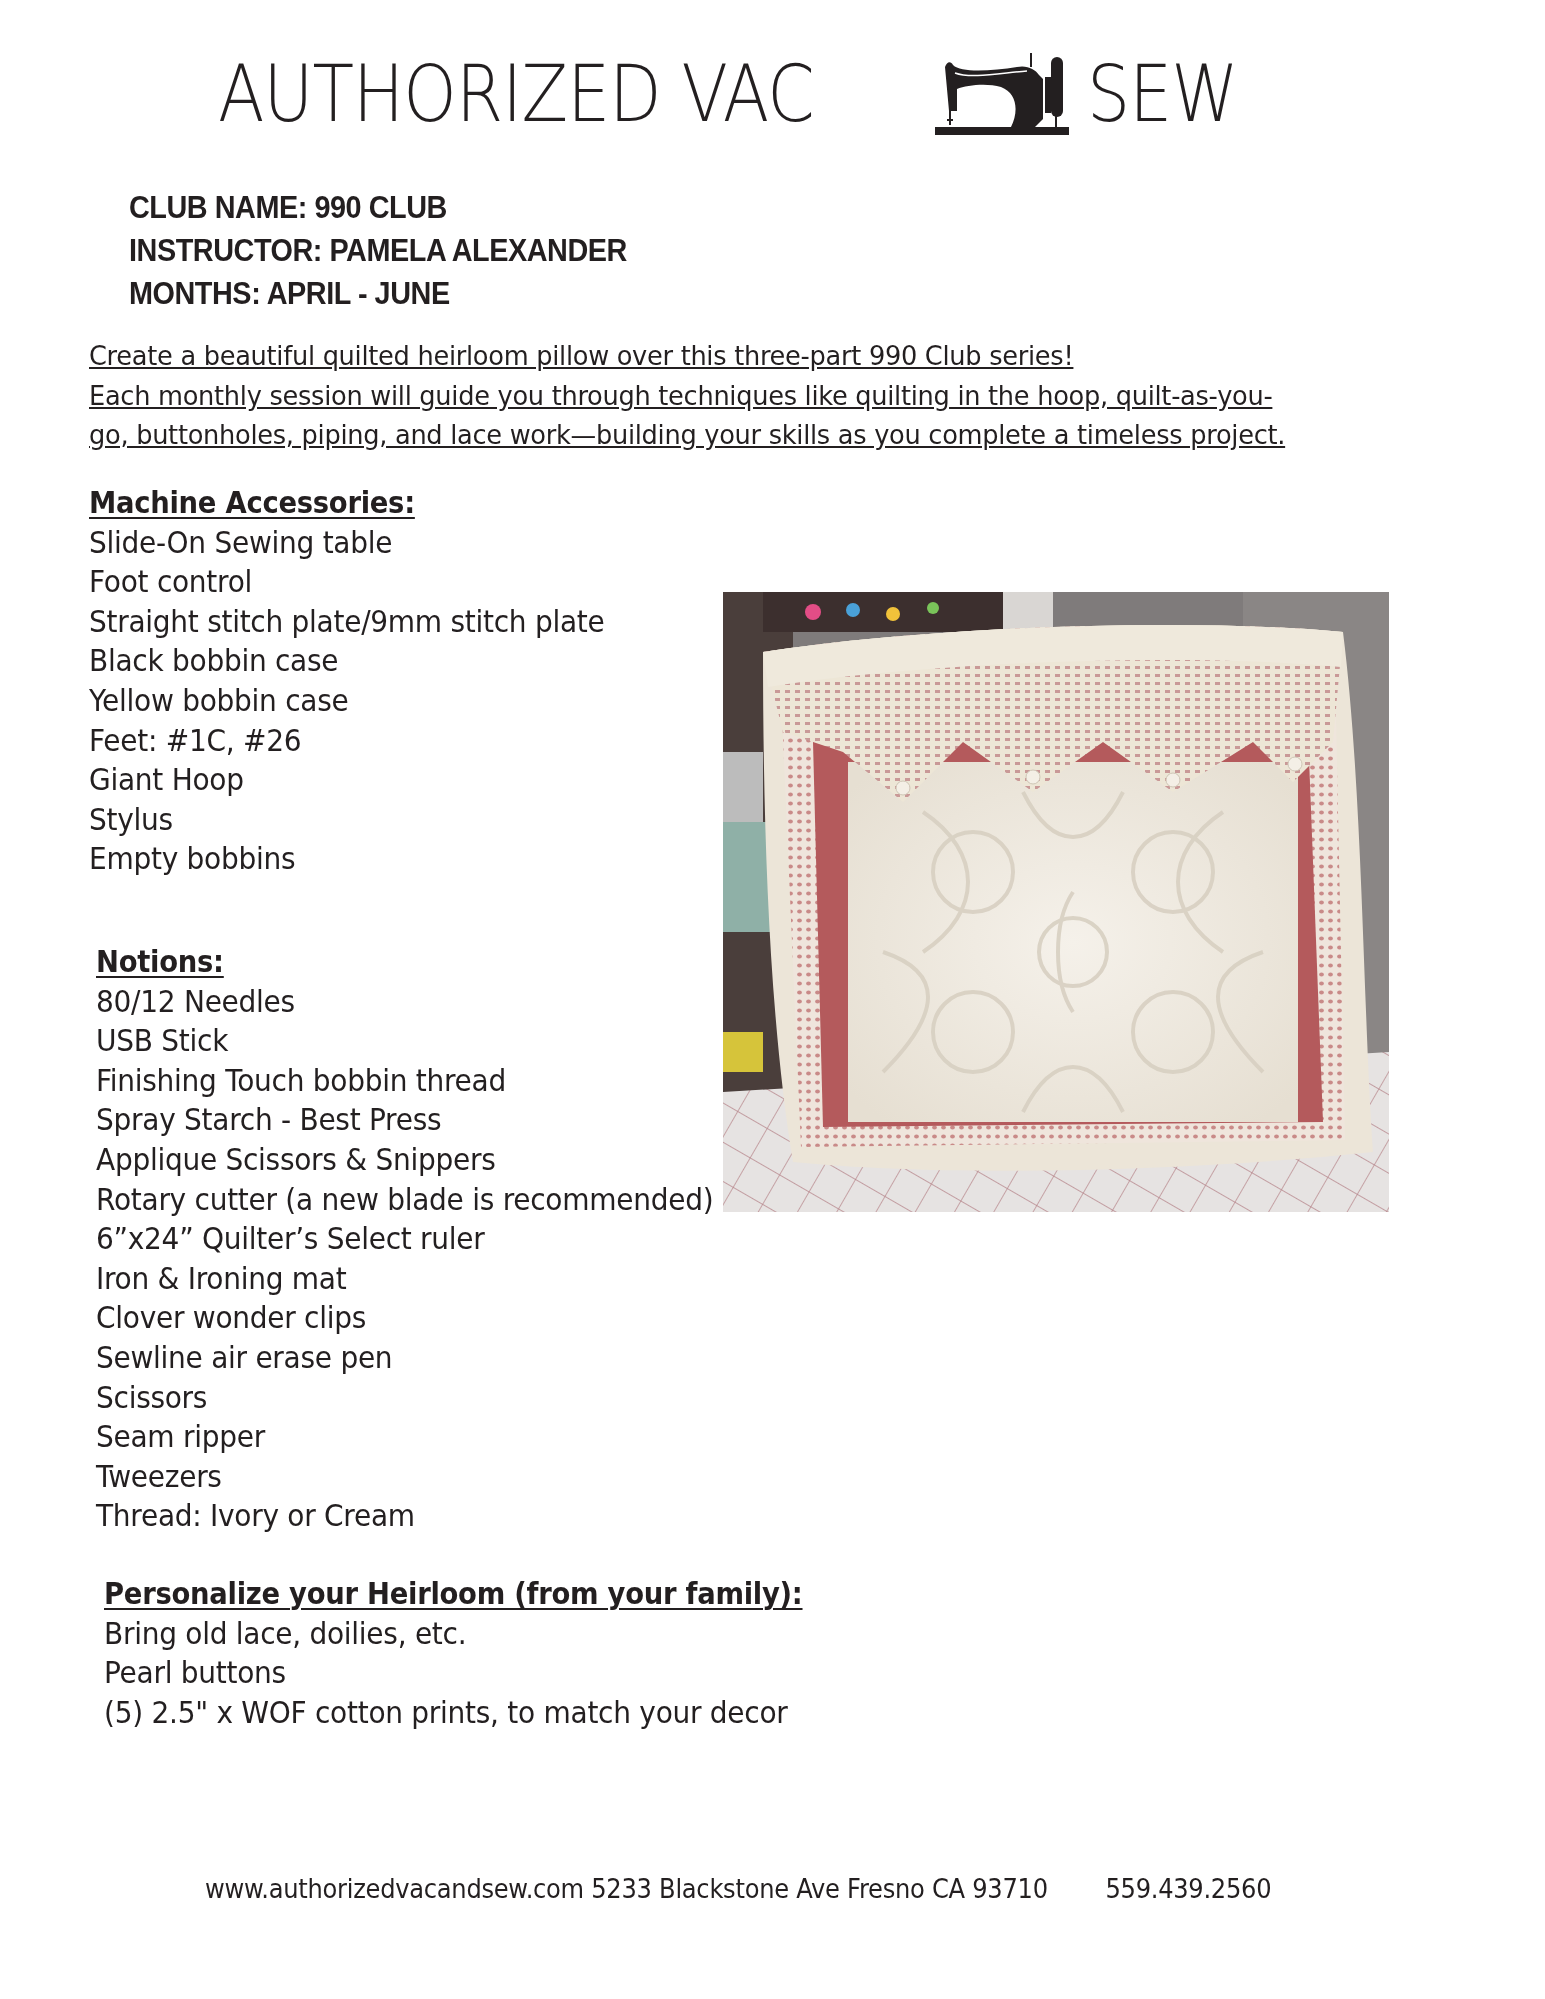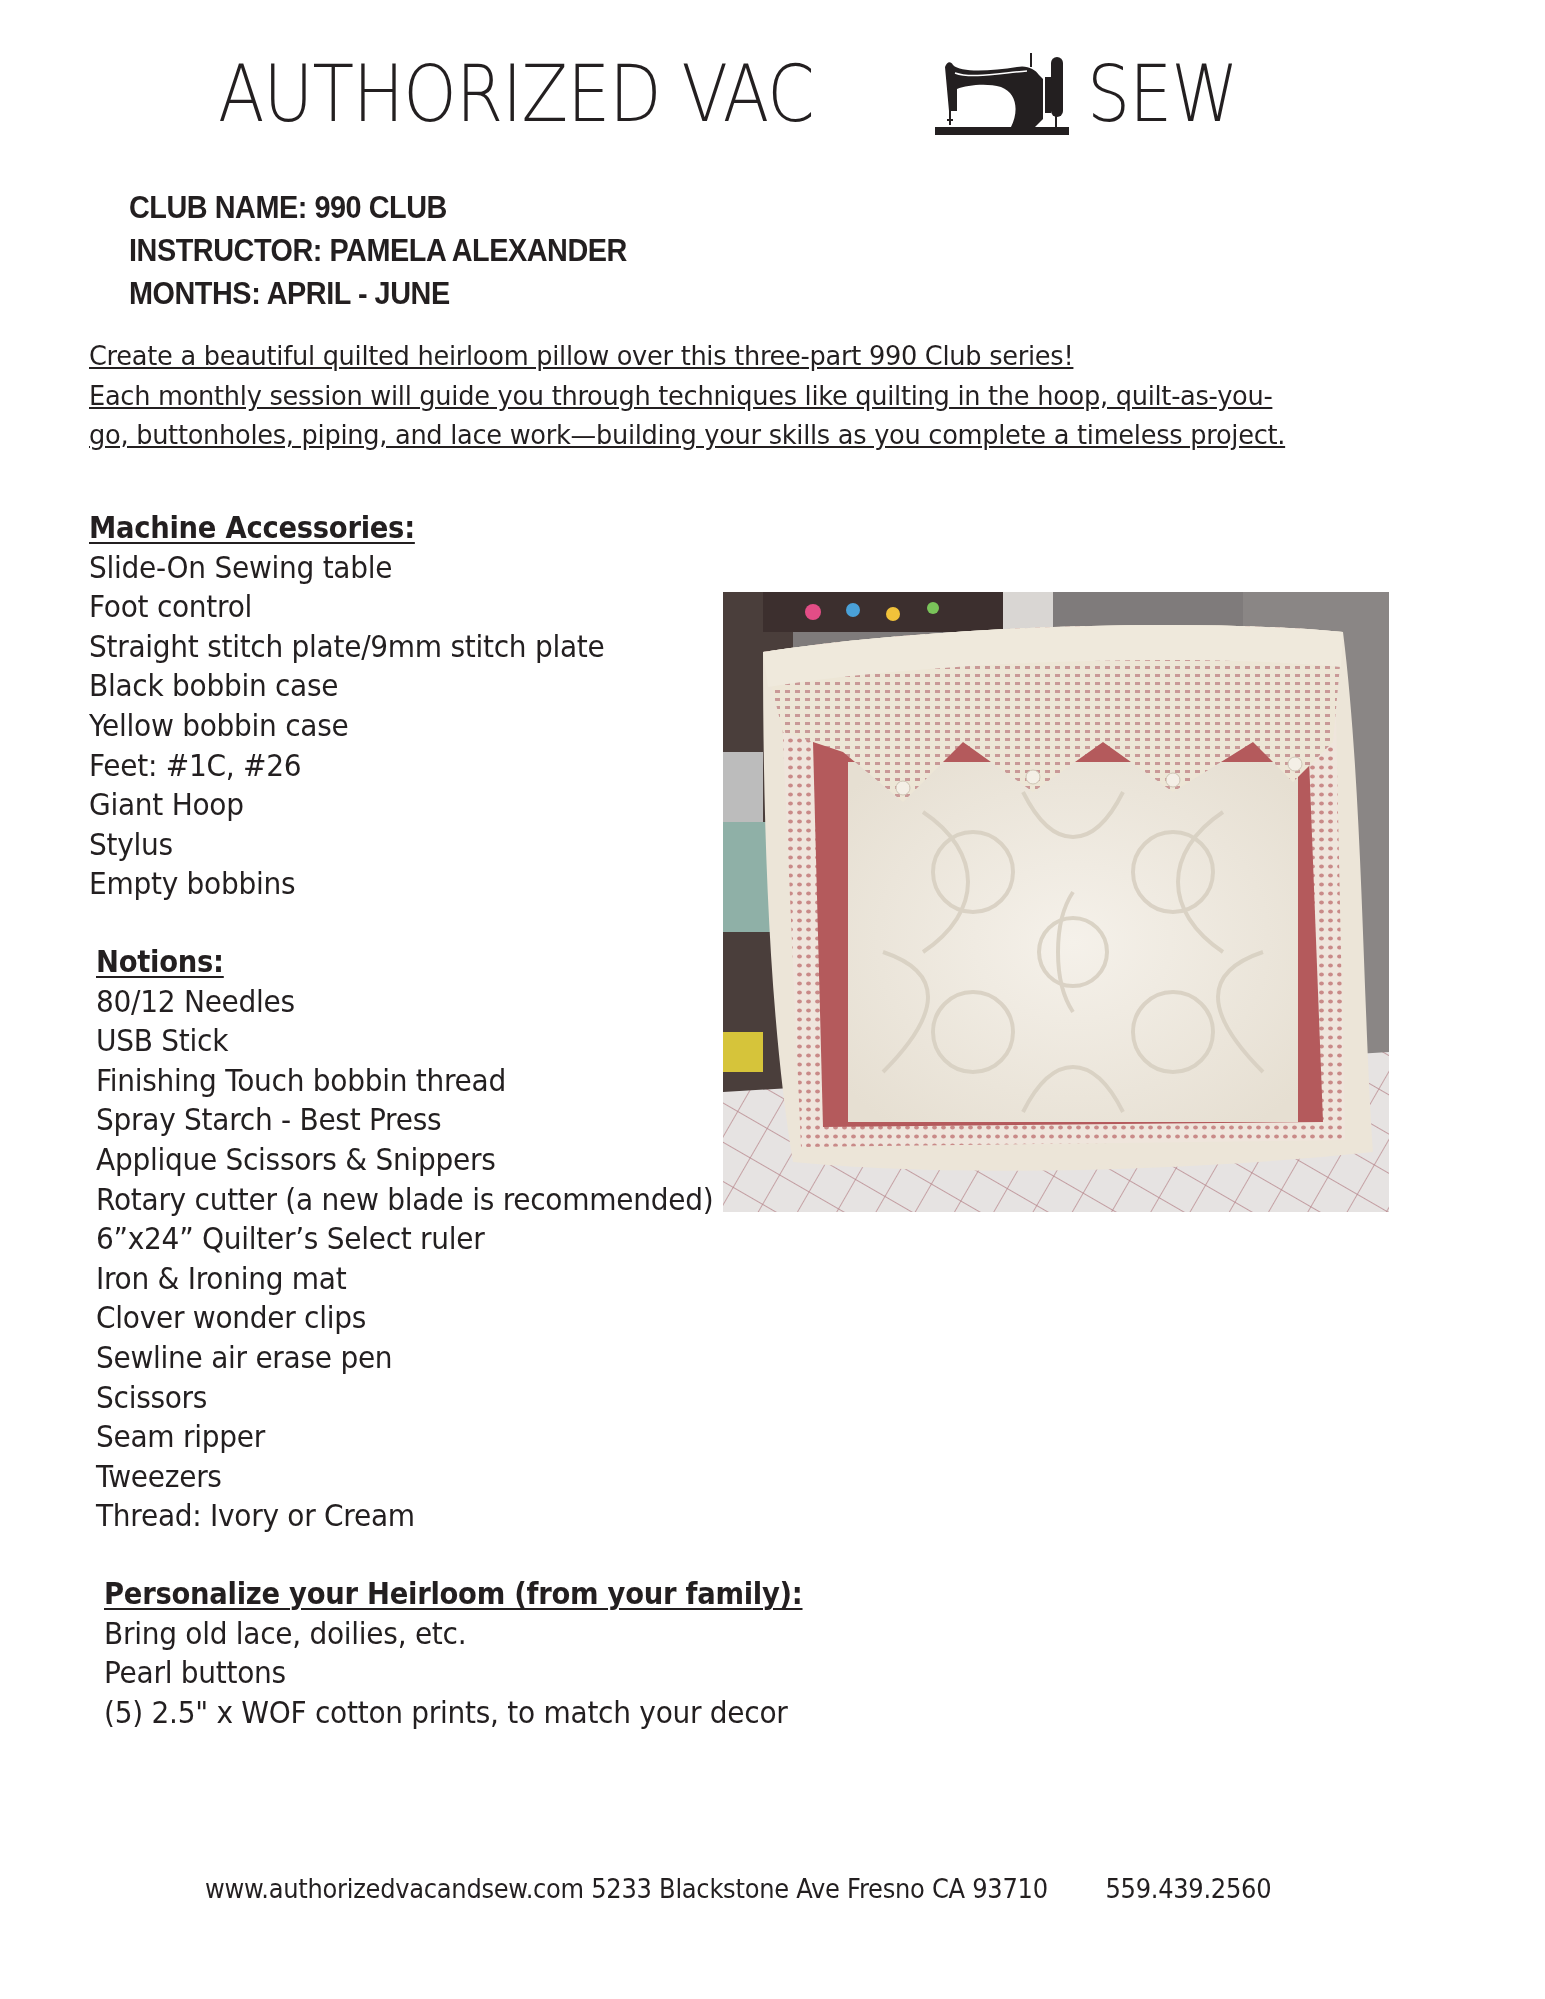--- a/index.html
+++ b/index.html
@@ -85,21 +85,21 @@
       text-underline-offset: 4px;
       transform: scaleX(0.93);
       transform-origin: left center;
       white-space: nowrap;
     }
     .section .item {
       white-space: nowrap;
       transform: scaleX(0.95);
       transform-origin: left center;
     }
-    #sec-accessories { top: 509px; }
+    #sec-accessories { top: 484px; }
     #sec-notions { top: 943px; margin-left: 7px; }
     #sec-personalize { top: 1575px; margin-left: 15px; }
 
     .photo {
       position: absolute;
       left: 723px;
       top: 592px;
       width: 666px;
       height: 620px;
       overflow: hidden;

